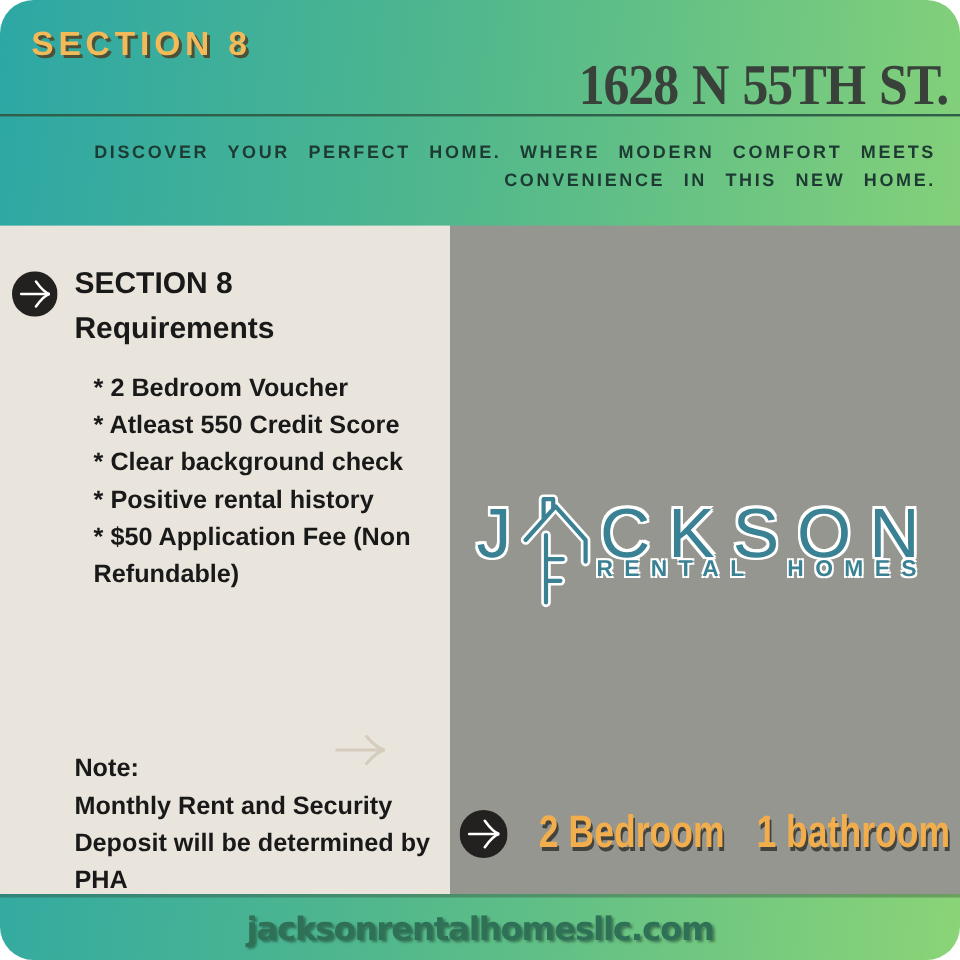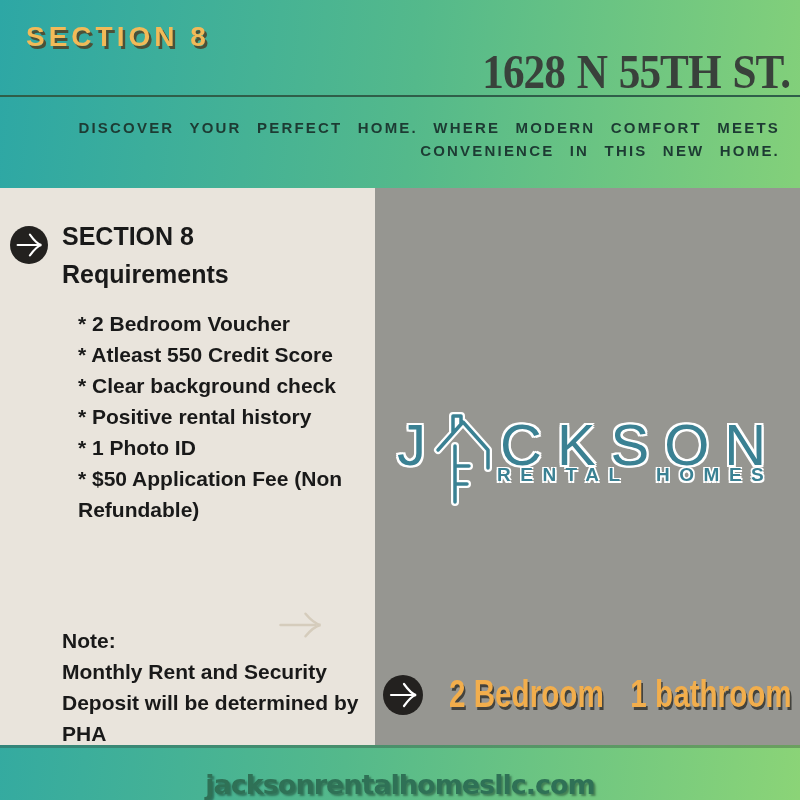--- a/index.html
+++ b/index.html
@@ -1,19 +1,20 @@
 <!DOCTYPE html>
 <html><head>
 <meta charset="utf-8">
 <style>
   html,body{margin:0;padding:0;}
   body{width:800px;height:800px;font-family:"Liberation Sans",sans-serif;}
   .poster{
     position:relative;width:800px;height:800px;overflow:hidden;
     background:linear-gradient(96deg,#2da7a5 0%,#54b98b 48%,#8bd477 100%);
+    border-radius:28px;
   }
   
   .header-band{
     position:absolute;top:0;left:0;width:800px;height:95px;
     border-bottom:2px solid #2f5e49;
   }
   .program-label{
     position:absolute;top:21px;left:26px;
     font-size:28px;font-weight:800;letter-spacing:4px;
     color:#f2ba58;text-shadow:2.5px 2.5px 0 #4c5138;
@@ -78,21 +79,21 @@
     transform:scaleX(.78);transform-origin:left center;white-space:nowrap;
   }
   .unit-text{
     font-size:38px;font-weight:700;color:#f2ae4c;
     text-shadow:2px 3px 0 rgba(62,62,58,.95);
   }
   
   .footer-band{
     position:absolute;top:745px;left:0;width:800px;height:55px;
     border-top:3px solid rgba(50,62,52,.35);box-sizing:border-box;
-    display:flex;align-items:flex-end;justify-content:center;
+    display:flex;align-items:center;justify-content:center;
   }
   .website{
     font-family:"DejaVu Sans",sans-serif;
     font-size:27px;font-weight:700;letter-spacing:-1px;color:#2f7156;
     text-shadow:2px 2px 2px rgba(15,40,28,.45);
   }
 </style>
 </head>
 <body>
 
@@ -115,21 +116,20 @@
     </span>
     <h2 class="req-title">
       <div>SECTION 8</div>
       <div>Requirements</div>
     </h2>
     <div class="req-list">
       <div class="req-item">* 2 Bedroom Voucher</div>
       <div class="req-item">* Atleast 550 Credit Score</div>
       <div class="req-item">* Clear background check</div>
       <div class="req-item">* Positive rental history</div>
-      <div class="req-item">* 1 Photo ID</div>
       <div class="req-item">* $50 Application Fee (Non Refundable)</div>
     </div>
     <span class="faint-arrow">
       <svg viewBox="0 0 40 30" width="50" height="38">
         <path d="M2 15 H30" stroke="#d5ccbc" stroke-width="2" fill="none" stroke-linecap="round"></path>
         <path d="M22 6 C27 12 30 14 34 15 C30 16 27 18 22 24" stroke="#d5ccbc" stroke-width="2" fill="none" stroke-linecap="round"></path>
       </svg>
     </span>
     <div class="note">
       <div>Note:</div>

